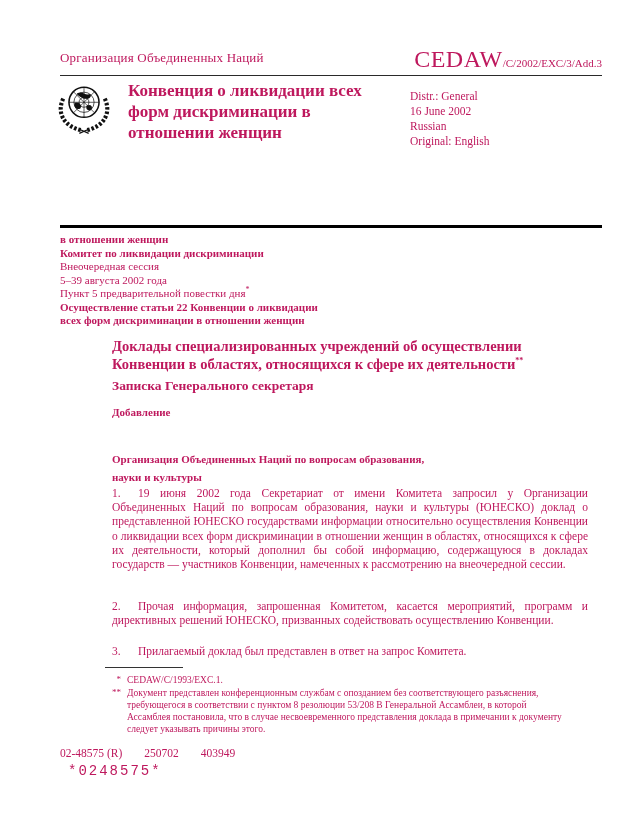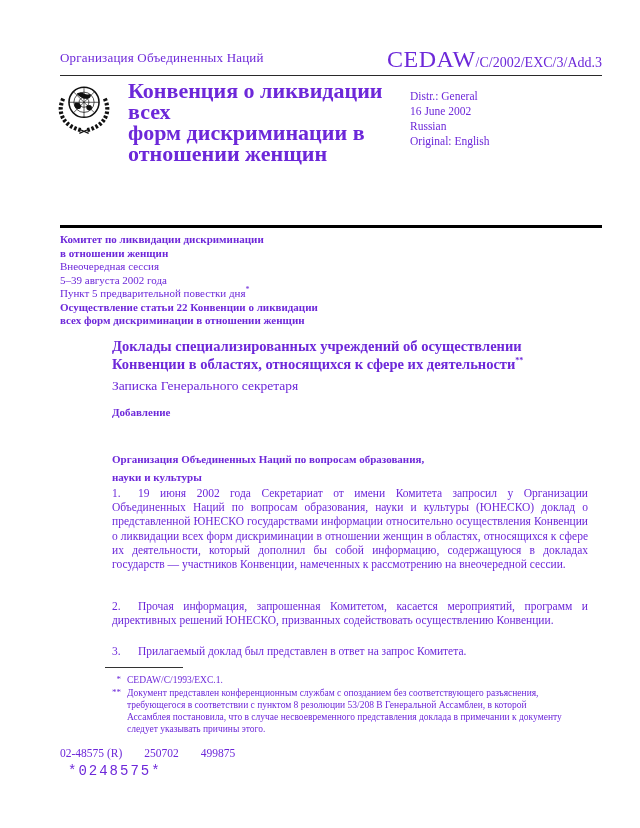--- a/index.html
+++ b/index.html
@@ -1,65 +1,65 @@
 <!DOCTYPE html>
 <html><head>
 <meta charset="utf-8">
 <style>
   html,body{margin:0;padding:0;background:#ffffff;}
   .page{
     position:relative;
     width:640px;height:828px;
     background:#ffffff;
-    color:#6d28d9;
+    color:#be185d;
     font-family:"Liberation Serif","DejaVu Serif",serif;
     overflow:hidden;
     border-radius:30px;
   }
   
   .hdr-org{
     position:absolute;left:60px;top:50px;
     font-size:13px;letter-spacing:.2px;
   }
   .hdr-symbol{
     position:absolute;right:38px;top:46px;
     text-align:right;white-space:nowrap;
   }
   .hdr-symbol .big{font-size:24px;letter-spacing:.5px;}
-  .hdr-symbol .suffix{font-size:14px;}
+  .hdr-symbol .suffix{font-size:11px;}
   .rule-thin{
     position:absolute;left:60px;top:75px;width:542px;height:1px;
     background:#2a2a2a;
   }
   
   .emblem{position:absolute;left:56px;top:82px;width:56px;height:52px;}
   .conv-title{
     position:absolute;left:128px;top:80px;width:300px;
-    font-weight:bold;font-size:22px;line-height:21px;
+    font-weight:bold;font-size:17px;line-height:21px;
   }
   .distr{
     position:absolute;left:410px;top:89px;
     font-size:11.5px;line-height:15px;
   }
   
   .rule-thick{
     position:absolute;left:60px;top:225px;width:542px;height:2.5px;
     background:#000;
   }
   
   .committee{
     position:absolute;left:60px;top:233px;width:360px;
     font-size:11px;line-height:13.5px;
   }
   .committee .b{font-weight:bold;}
   sup{font-size:8px;line-height:0;}
   
   .content{position:absolute;left:112px;width:476px;}
   .main-title{top:337px;font-size:14.5px;font-weight:bold;line-height:18px;}
-  .subtitle{top:378px;font-size:13.5px;font-weight:normal;}
+  .subtitle{top:378px;font-size:13.5px;font-weight:bold;}
   .addendum{top:406px;font-size:11px;font-weight:bold;}
   .section-heading{top:426px;font-size:11px;font-weight:bold;line-height:18px;margin-top:24px;}
   .para{
     font-size:11.5px;line-height:14.2px;text-align:justify;
   }
   .para .pnum{display:inline-block;width:26px;}
   .p1{top:486px;}
   .p2{top:599px;}
   .p3{top:644px;}
   
@@ -124,22 +124,22 @@
   <div class="distr">
     <div>Distr.: General</div>
     <div>16 June 2002</div>
     <div>Russian</div>
     <div>Original: English</div>
   </div>
 
   <div class="rule-thick"></div>
 
   <div class="committee">
+    <div class="b">в отношении женщин</div>
     <div class="b">Комитет по ликвидации дискриминации</div>
-    <div class="b">в отношении женщин</div>
     <div>Внеочередная сессия</div>
     <div>5–39 августа 2002 года</div>
     <div><span>Пункт 5 предварительной повестки дня</span><sup>*</sup></div>
     <div class="b">Осуществление статьи 22 Конвенции о ликвидации</div>
     <div class="b">всех форм дискриминации в отношении женщин</div>
   </div>
 
   <div class="content main-title" style="position:absolute;">
     <div>Доклады специализированных учреждений об осуществлении</div>
     <div><span>Конвенции в областях, относящихся к сфере их деятельности</span><sup>**</sup></div>
@@ -168,17 +168,17 @@
   <div class="footnotes">
     <div class="footnote">
       <span class="fn-marker">*</span><span>CEDAW/C/1993/EXC.1.</span>
     </div>
     <div class="footnote">
       <span class="fn-marker">**</span><span>Документ представлен конференционным службам с опозданием без соответствующего разъяснения, требующегося в соответствии с пунктом 8 резолюции 53/208 B Генеральной Ассамблеи, в которой Ассамблея постановила, что в случае несвоевременного представления доклада в примечании к документу следует указывать причины этого.</span>
     </div>
   </div>
 
   <div class="footer-line">
-    <span>02-48575 (R)</span><span>250702</span><span>499875</span>
+    <span>02-48575 (R)</span><span>250702</span><span>403949</span>
   </div>
   <div class="barcode-text">*0248575*</div>
 
 </div>
 
 </body></html>

